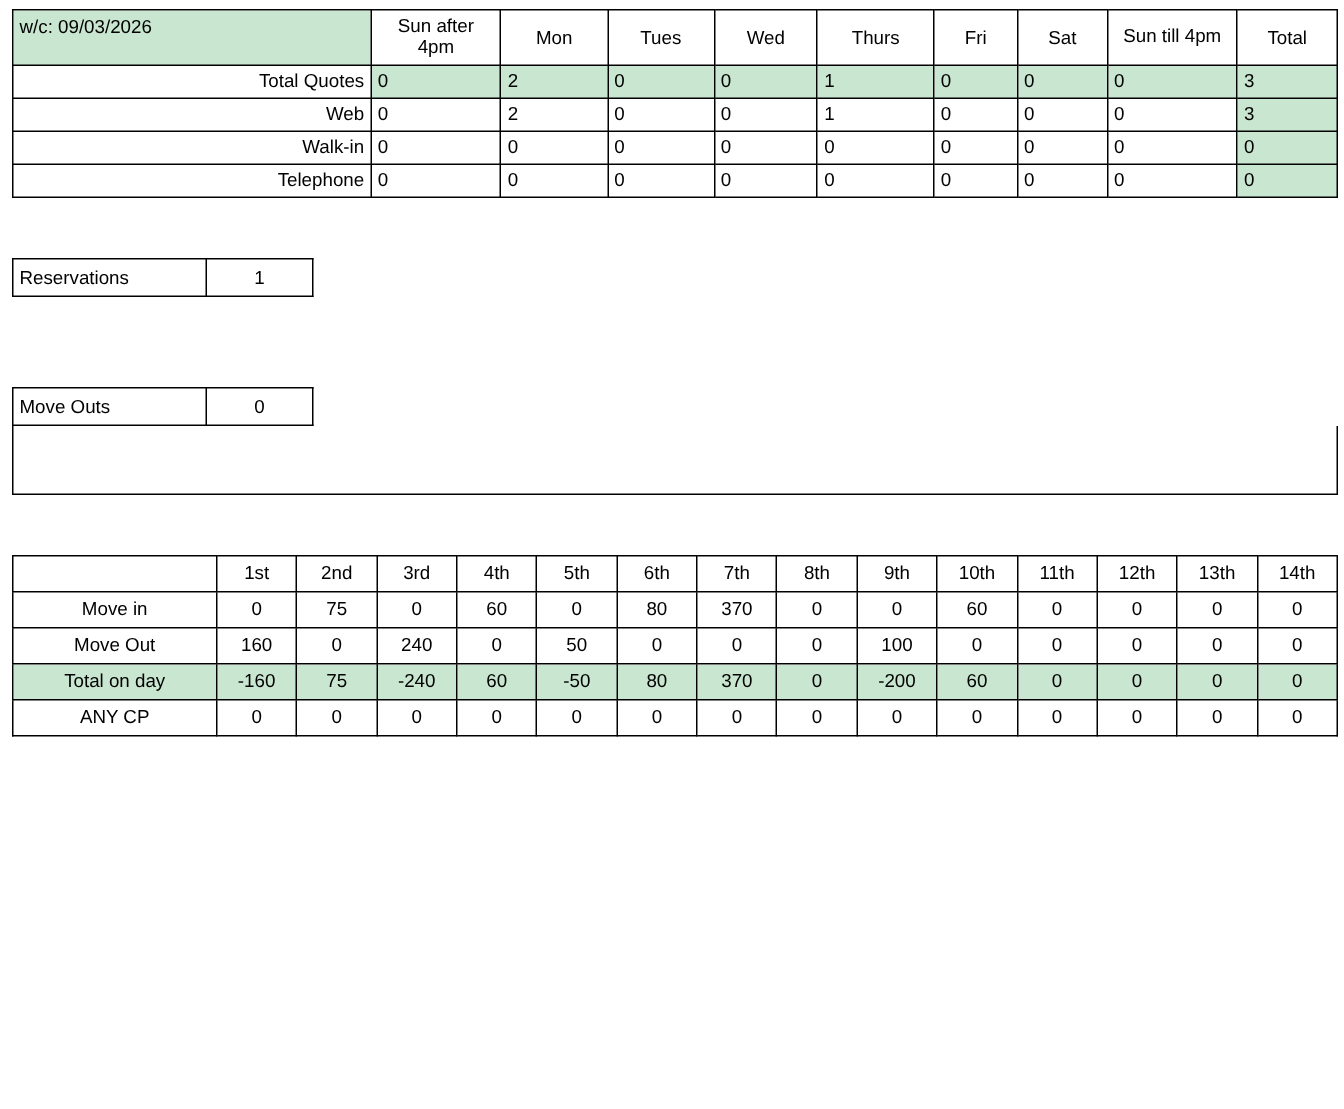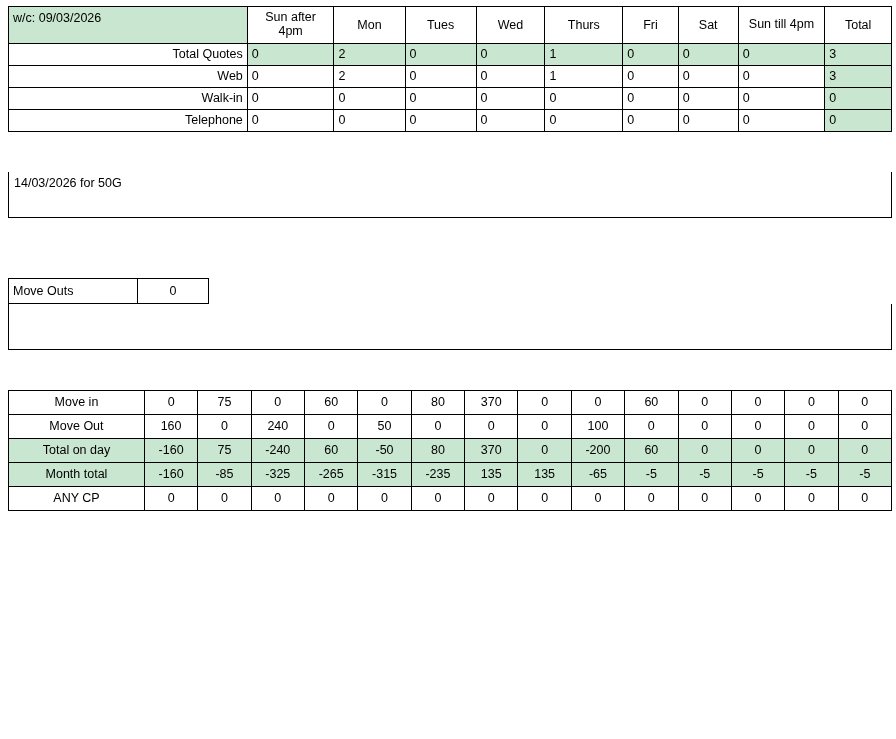--- a/index.html
+++ b/index.html
@@ -153,21 +153,28 @@
       <td>0</td>
       <td>0</td>
       <td class="green">0</td>
     </tr>
   </tbody>
     </table>
 
   <div class="gap-lg"></div>
 
   <div class="mini-wrap">
-    <div class="mini-body">14/03/2026 for 50G</div>
+    <table class="mini-top">
+      <tbody>
+          <tr>
+        <td class="mini-label">Reservations</td>
+        <td class="mini-val">1</td>
+      </tr>
+    </tbody>
+      </table>
   </div>
 
   <div class="gap-md"></div>
 
 
   <div class="gap-md"></div>
 
   <div class="mini-wrap">
     <table class="mini-top">
       <tbody>
@@ -194,20 +201,37 @@
         <col style="width:53px">
         <col style="width:53px">
       <col style="width:53px">
         <col style="width:53px">
         <col style="width:53px">
         <col style="width:53px">
       <col style="width:53px">
         <col style="width:53px">
     </colgroup>
     <tbody>
+        <tr>
+      <td class="rowlab"></td>
+      <td>1st</td>
+      <td>2nd</td>
+      <td>3rd</td>
+      <td>4th</td>
+      <td>5th</td>
+      <td>6th</td>
+      <td>7th</td>
+      <td>8th</td>
+      <td>9th</td>
+      <td>10th</td>
+      <td>11th</td>
+      <td>12th</td>
+      <td>13th</td>
+      <td>14th</td>
+    </tr>
 
     <tr>
       <td class="rowlab">Move in</td>
       <td>0</td>
       <td>75</td>
       <td>0</td>
       <td>60</td>
       <td>0</td>
       <td>80</td>
       <td>370</td>
@@ -249,37 +273,20 @@
       <td class="green">370</td>
       <td class="green">0</td>
       <td class="green">-200</td>
       <td class="green">60</td>
       <td class="green">0</td>
       <td class="green">0</td>
       <td class="green">0</td>
       <td class="green">0</td>
     </tr>
 
-    <tr>
-      <td class="rowlab green">Month total</td>
-      <td class="green">-160</td>
-      <td class="green">-85</td>
-      <td class="green">-325</td>
-      <td class="green">-265</td>
-      <td class="green">-315</td>
-      <td class="green">-235</td>
-      <td class="green">135</td>
-      <td class="green">135</td>
-      <td class="green">-65</td>
-      <td class="green">-5</td>
-      <td class="green">-5</td>
-      <td class="green">-5</td>
-      <td class="green">-5</td>
-      <td class="green">-5</td>
-    </tr>
 
     <tr>
       <td class="rowlab">ANY CP</td>
       <td>0</td>
       <td>0</td>
       <td>0</td>
       <td>0</td>
       <td>0</td>
       <td>0</td>
       <td>0</td>

